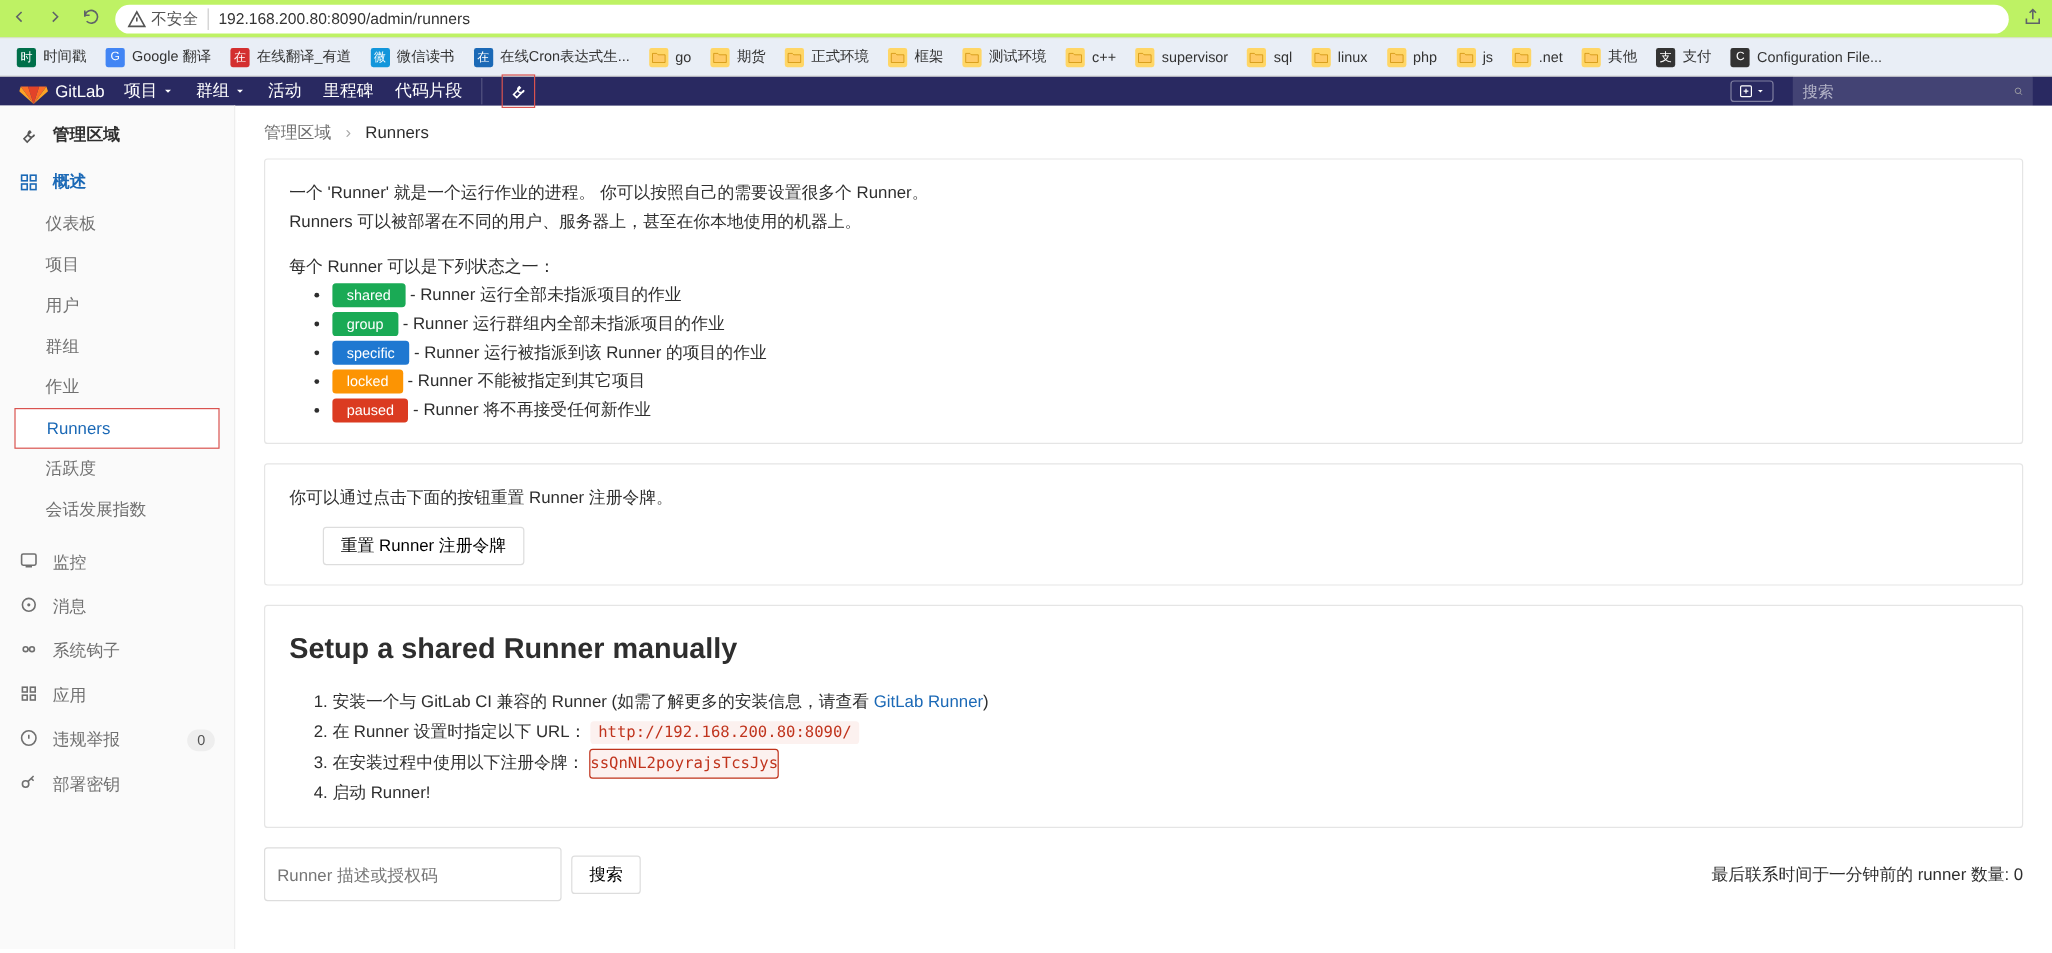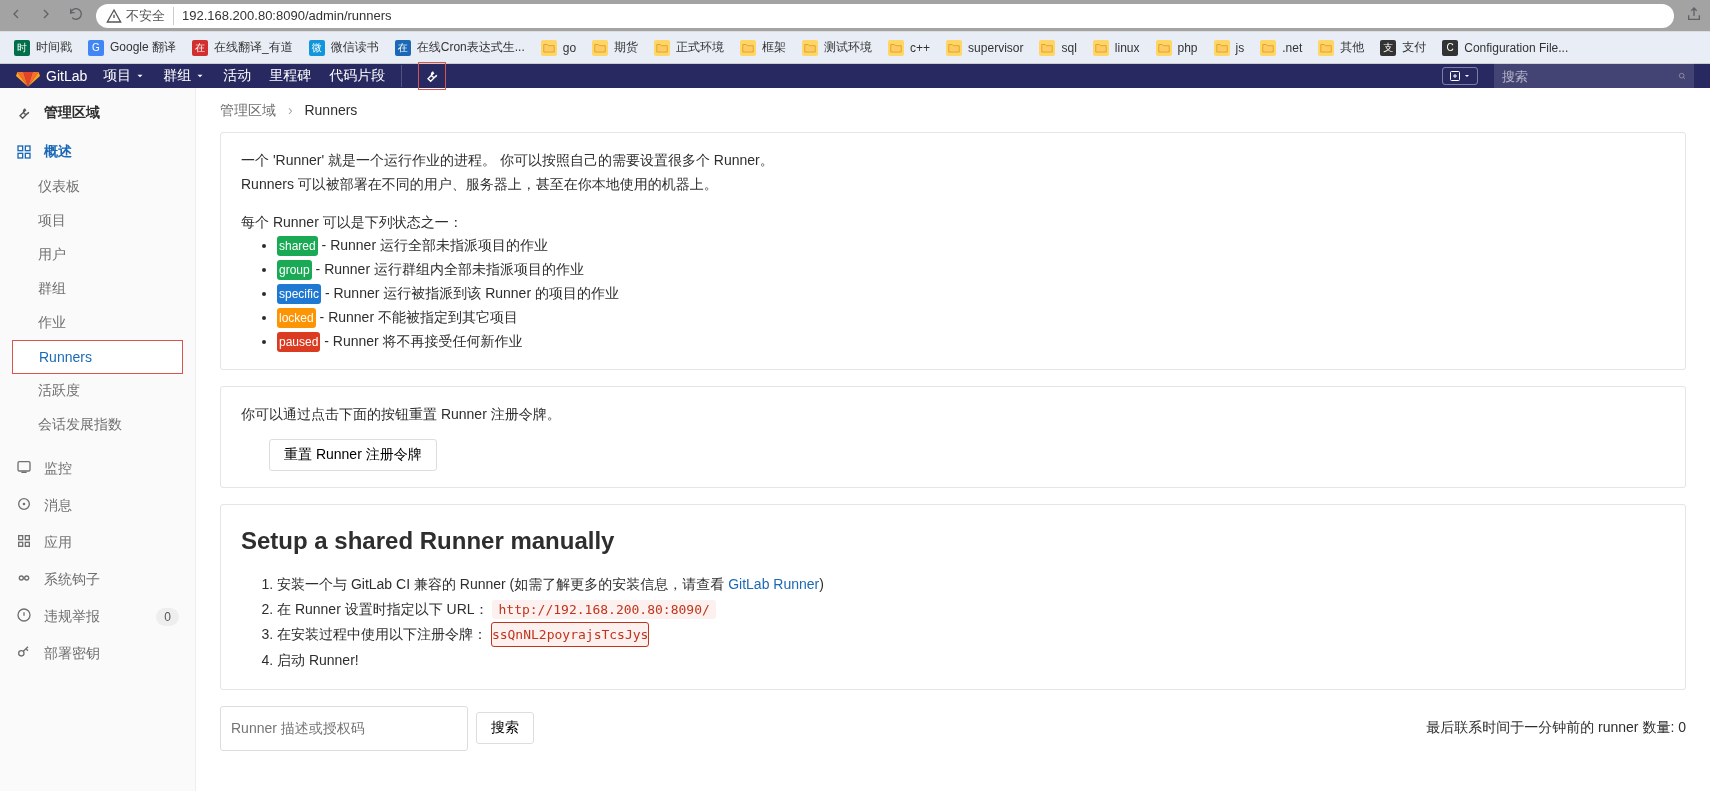--- a/index.html
+++ b/index.html
@@ -1,19 +1,19 @@
 <!DOCTYPE html>
 <html><head>
   <meta charset="utf-8">
   <style>
     * { margin: 0; padding: 0; box-sizing: border-box; font-family: -apple-system, "Segoe UI", "Microsoft YaHei", sans-serif; }
     body { background: #fff; color: #2e2e2e; font-size: 14px; }
 
     
-    .browser-bar { display: flex; align-items: center; height: 32px; padding: 0 8px; border-bottom: 1px solid #ddd; background: #a3a3a3; }
+    .browser-bar { display: flex; align-items: center; height: 32px; padding: 0 8px; border-bottom: 1px solid #ddd; background: #bef264; }
     .browser-bar .nav { display: flex; gap: 14px; align-items: center; color: #5f6368; }
     .addr { flex: 1; display: flex; align-items: center; height: 24px; margin: 0 12px; padding: 0 10px; background: #fff; border-radius: 14px; color: #333; font-size: 13px; gap: 8px; }
     .addr .warn { display: flex; align-items: center; gap: 4px; color: #555; border-right: 1px solid #ccc; padding-right: 8px; }
     .share-icon { color: #5f6368; }
 
     .bookmarks { display: flex; align-items: center; gap: 16px; padding: 0 14px; height: 32px; background: #e9eef6; border-bottom: 1px solid #ccc; font-size: 12px; color: #333; overflow: hidden; }
     .bm { display: flex; align-items: center; gap: 6px; white-space: nowrap; }
     .bm-ico { width: 16px; height: 16px; display: inline-flex; align-items: center; justify-content: center; border-radius: 2px; font-size: 10px; color: #fff; }
     .folder { background: #ffd666; color:#7a5; font-weight:bold; }
 
@@ -40,21 +40,21 @@
     .side-sub.active { color: #1b69b6; border: 1px solid #d9534f; background: #fff; margin: 0 12px; padding-left: 26px; }
     .side-item .count { margin-left:auto; background:#eee; color:#555; border-radius:10px; padding:0 8px; font-size:12px; line-height:18px; }
 
     .main { flex: 1; padding: 14px 24px 40px; }
     .crumb { font-size: 14px; color: #707070; margin-bottom: 12px; }
     .crumb a { color: #707070; text-decoration: none; }
     .crumb .sep { margin: 0 8px; color: #aaa; }
 
     .panel { border: 1px solid #e5e5e5; border-radius: 3px; padding: 16px 20px; margin-bottom: 16px; line-height: 1.7; font-size: 14px; }
     .panel ul { padding-left: 36px; list-style: disc; }
-    .badge { display:inline-block; padding: 1px 2px; border-radius: 3px; color:#fff; font-size:12px; line-height:18px;text-align:center; }
+    .badge { display:inline-block; padding: 1px 12px; border-radius: 3px; color:#fff; font-size:12px; line-height:18px;text-align:center; }
     .b-shared { background:#1aaa55; }
     .b-group { background:#1aaa55; }
     .b-specific { background:#1f78d1; }
     .b-locked { background:#fc9403; }
     .b-paused { background:#db3b21; }
 
     .btn { display:inline-block; padding: 6px 14px; border:1px solid #ddd; border-radius:3px; background:#fff; cursor:pointer; font-size:14px; }
     h2 { font-family: "Segoe UI", sans-serif; font-size: 24px; font-weight: 600; margin-bottom: 10px; }
     ol { padding-left: 36px; }
     ol li { line-height: 1.8; }
@@ -316,34 +316,34 @@
         </div>
         <div class="side-item">
           <span><svg class="ico" viewBox="0 0 24 24" fill="none" stroke="currentColor" stroke-width="2">
               <path d="M4 12a8 8 0 0 1 16 0M4 12a8 8 0 0 0 16 0M12 4v0"></path>
               <circle cx="12" cy="12" r="1" fill="currentColor"></circle>
             </svg></span>
           <span>消息</span>
         </div>
         <div class="side-item">
           <span><svg class="ico" viewBox="0 0 24 24" fill="none" stroke="currentColor" stroke-width="2">
+              <circle cx="8" cy="12" r="3"></circle>
+              <circle cx="16" cy="12" r="3"></circle>
+              <path d="M11 12h2"></path>
+            </svg></span>
+          <span>系统钩子</span>
+        </div>
+        <div class="side-item">
+          <span><svg class="ico" viewBox="0 0 24 24" fill="none" stroke="currentColor" stroke-width="2">
               <rect x="4" y="4" width="6" height="6"></rect>
               <rect x="14" y="4" width="6" height="6"></rect>
               <rect x="4" y="14" width="6" height="6"></rect>
               <rect x="14" y="14" width="6" height="6"></rect>
             </svg></span>
           <span>应用</span>
-        </div>
-        <div class="side-item">
-          <span><svg class="ico" viewBox="0 0 24 24" fill="none" stroke="currentColor" stroke-width="2">
-              <circle cx="8" cy="12" r="3"></circle>
-              <circle cx="16" cy="12" r="3"></circle>
-              <path d="M11 12h2"></path>
-            </svg></span>
-          <span>系统钩子</span>
         </div>
         <div class="side-item">
           <span><svg class="ico" viewBox="0 0 24 24" fill="none" stroke="currentColor" stroke-width="2">
               <circle cx="12" cy="12" r="9"></circle>
               <path d="M12 8v5M12 16h.01"></path>
             </svg></span>
           <span>违规举报</span>
           <span class="count">0</span>
         </div>
         <div class="side-item">

